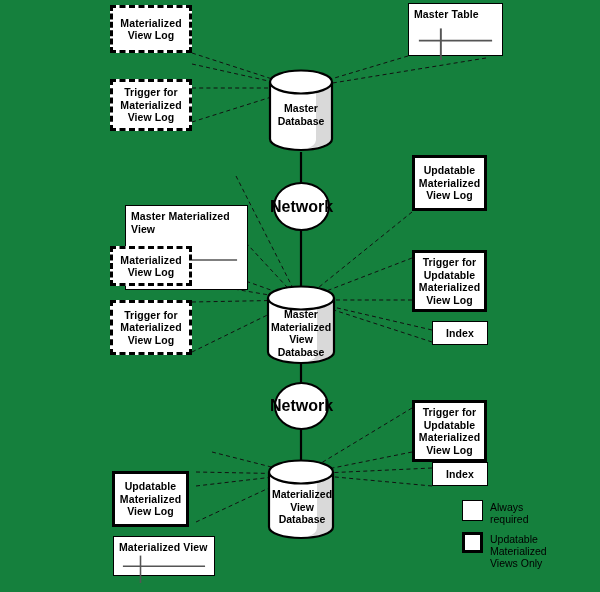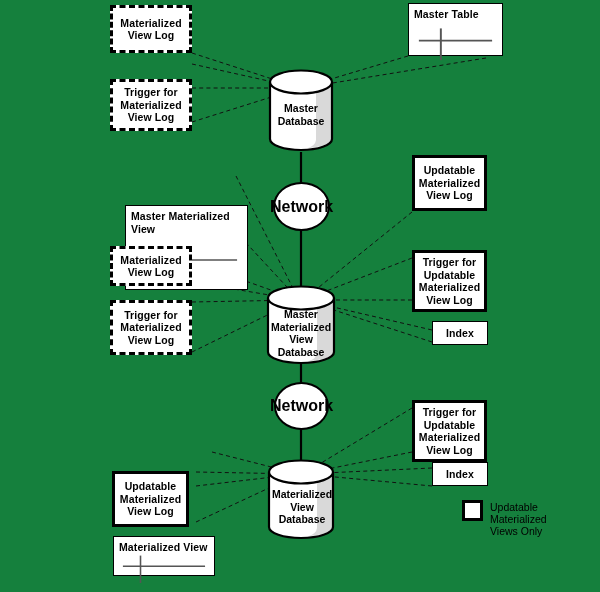--- a/index.html
+++ b/index.html
@@ -297,20 +297,25 @@
       <path d="M5,14 L5,69 A32,11 0 0 0 69,69 L69,14" fill="none" stroke="#000" stroke-width="2.2"></path>
       <ellipse cx="37" cy="14" rx="32" ry="11.5" fill="#ffffff" stroke="#000" stroke-width="2.2"></ellipse>
     </svg>
     <div class="cyl-text" style="top:30px;">Materialized
 View
 Database</div>
   </div>
 
   <div id="legend">
 
+    <div class="legend-row">
+      <div class="legend-swatch b-thin"></div>
+      <div class="legend-text">Always
+required</div>
+    </div>
 
 
     <div class="legend-row">
       <div class="legend-swatch b-thick"></div>
       <div class="legend-text">Updatable
 Materialized
 Views Only</div>
     </div>
 
   </div>

